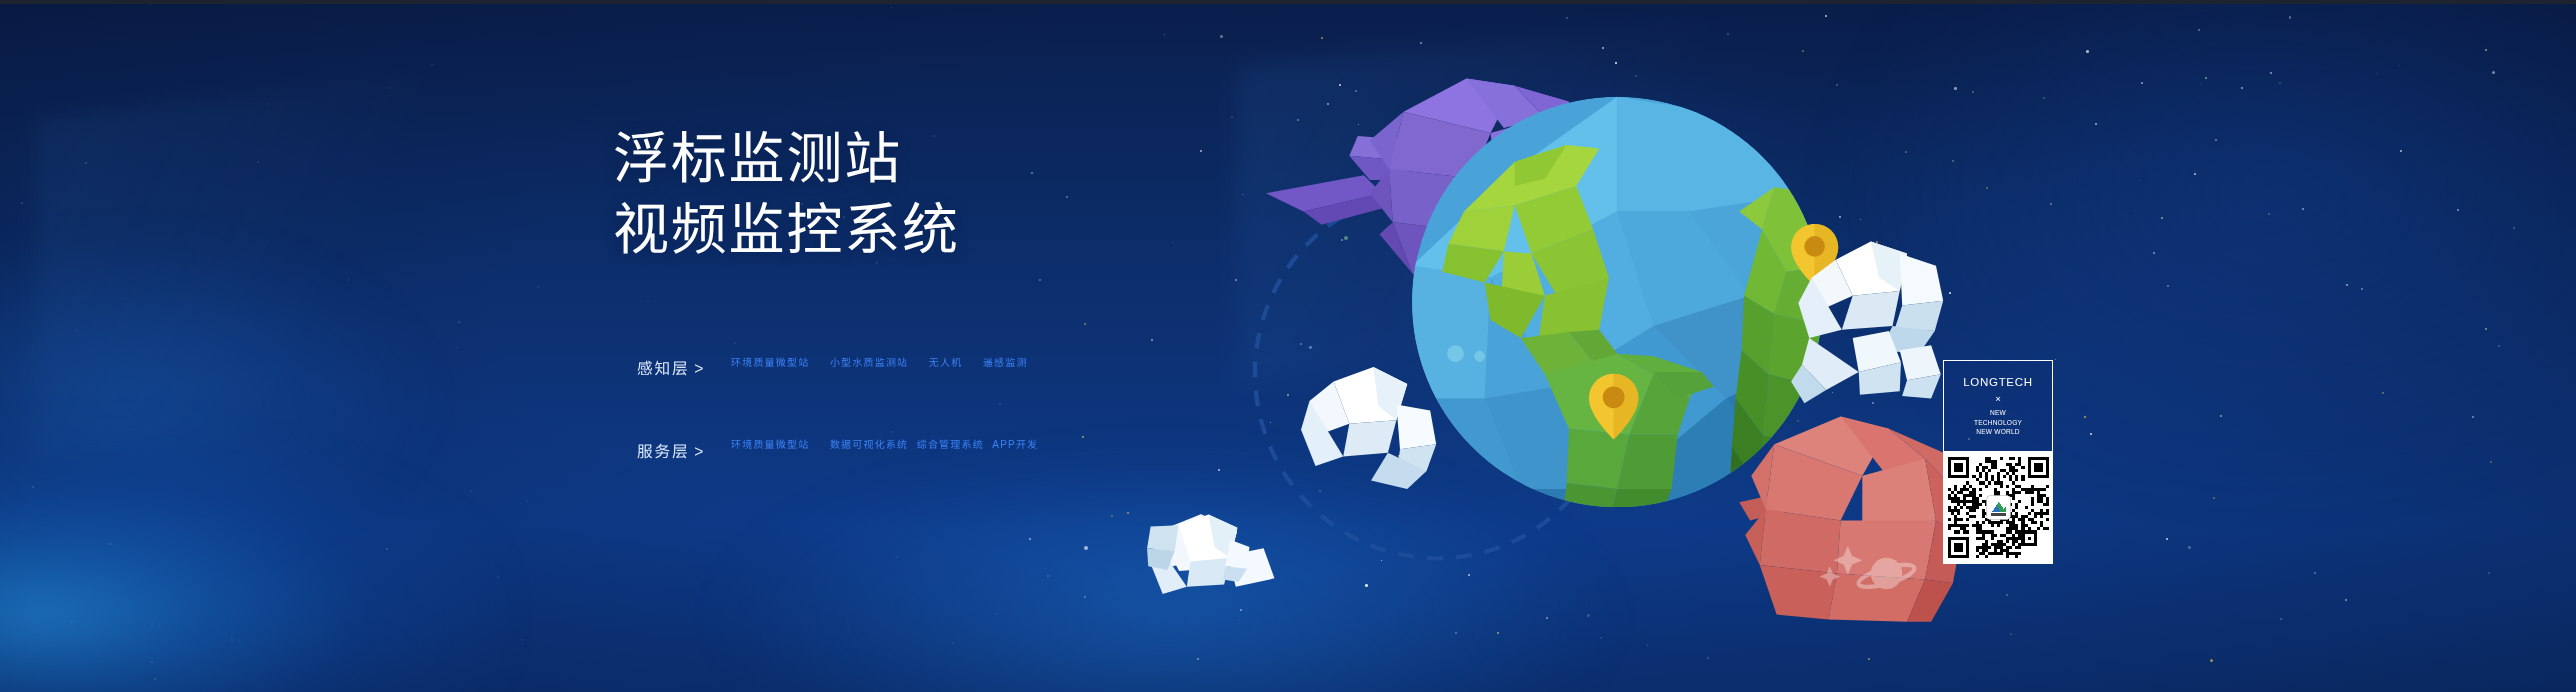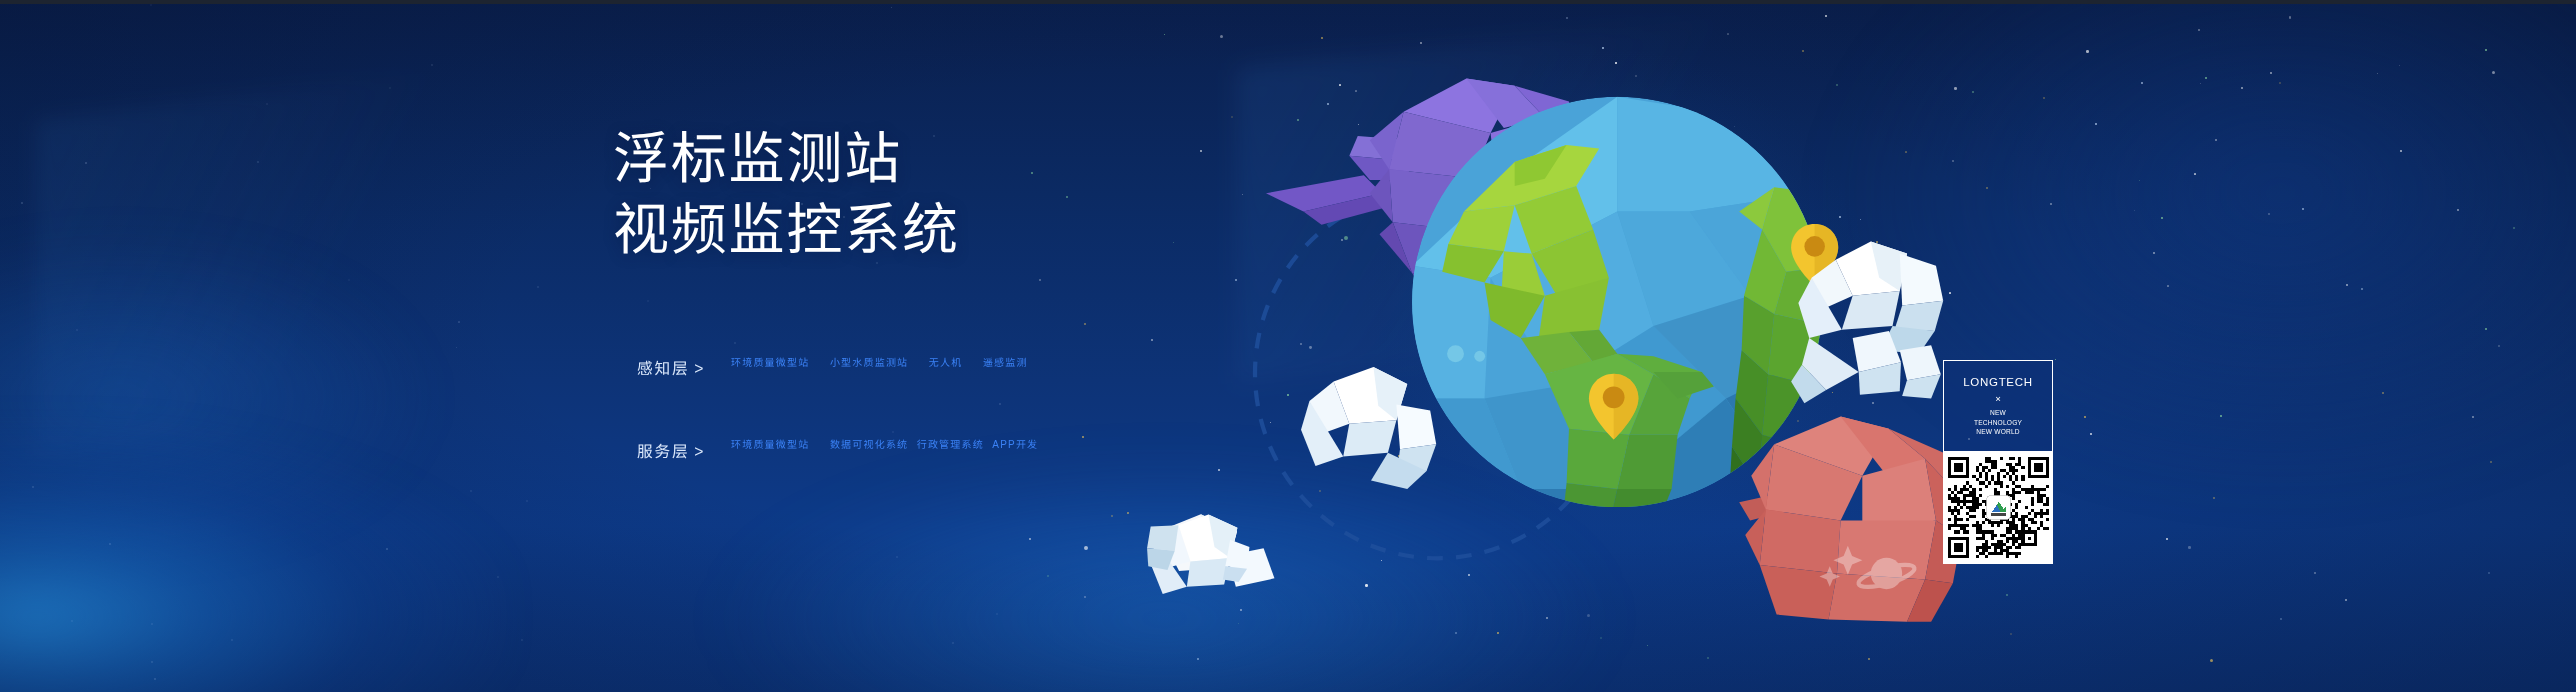--- a/index.html
+++ b/index.html
@@ -618,21 +618,21 @@
     </div>
 
     <div class="layer-row">
       <div class="layer-label">
         <span>服务层</span><span class="chev">&gt;</span>
       </div>
       <div class="layer-groups">
         <div class="layer-line">
           <span class="layer-item">环境质量微型站</span>
           <span class="layer-item tight">数据可视化系统</span>
-          <span class="layer-item tight">行政管理系统</span>
+          <span class="layer-item tight">综合管理系统</span>
           <span class="layer-item">APP开发</span>
         </div>
       </div>
     </div>
 
   </div>
 
 
   <div class="qr-card">
     <div class="qr-head">

